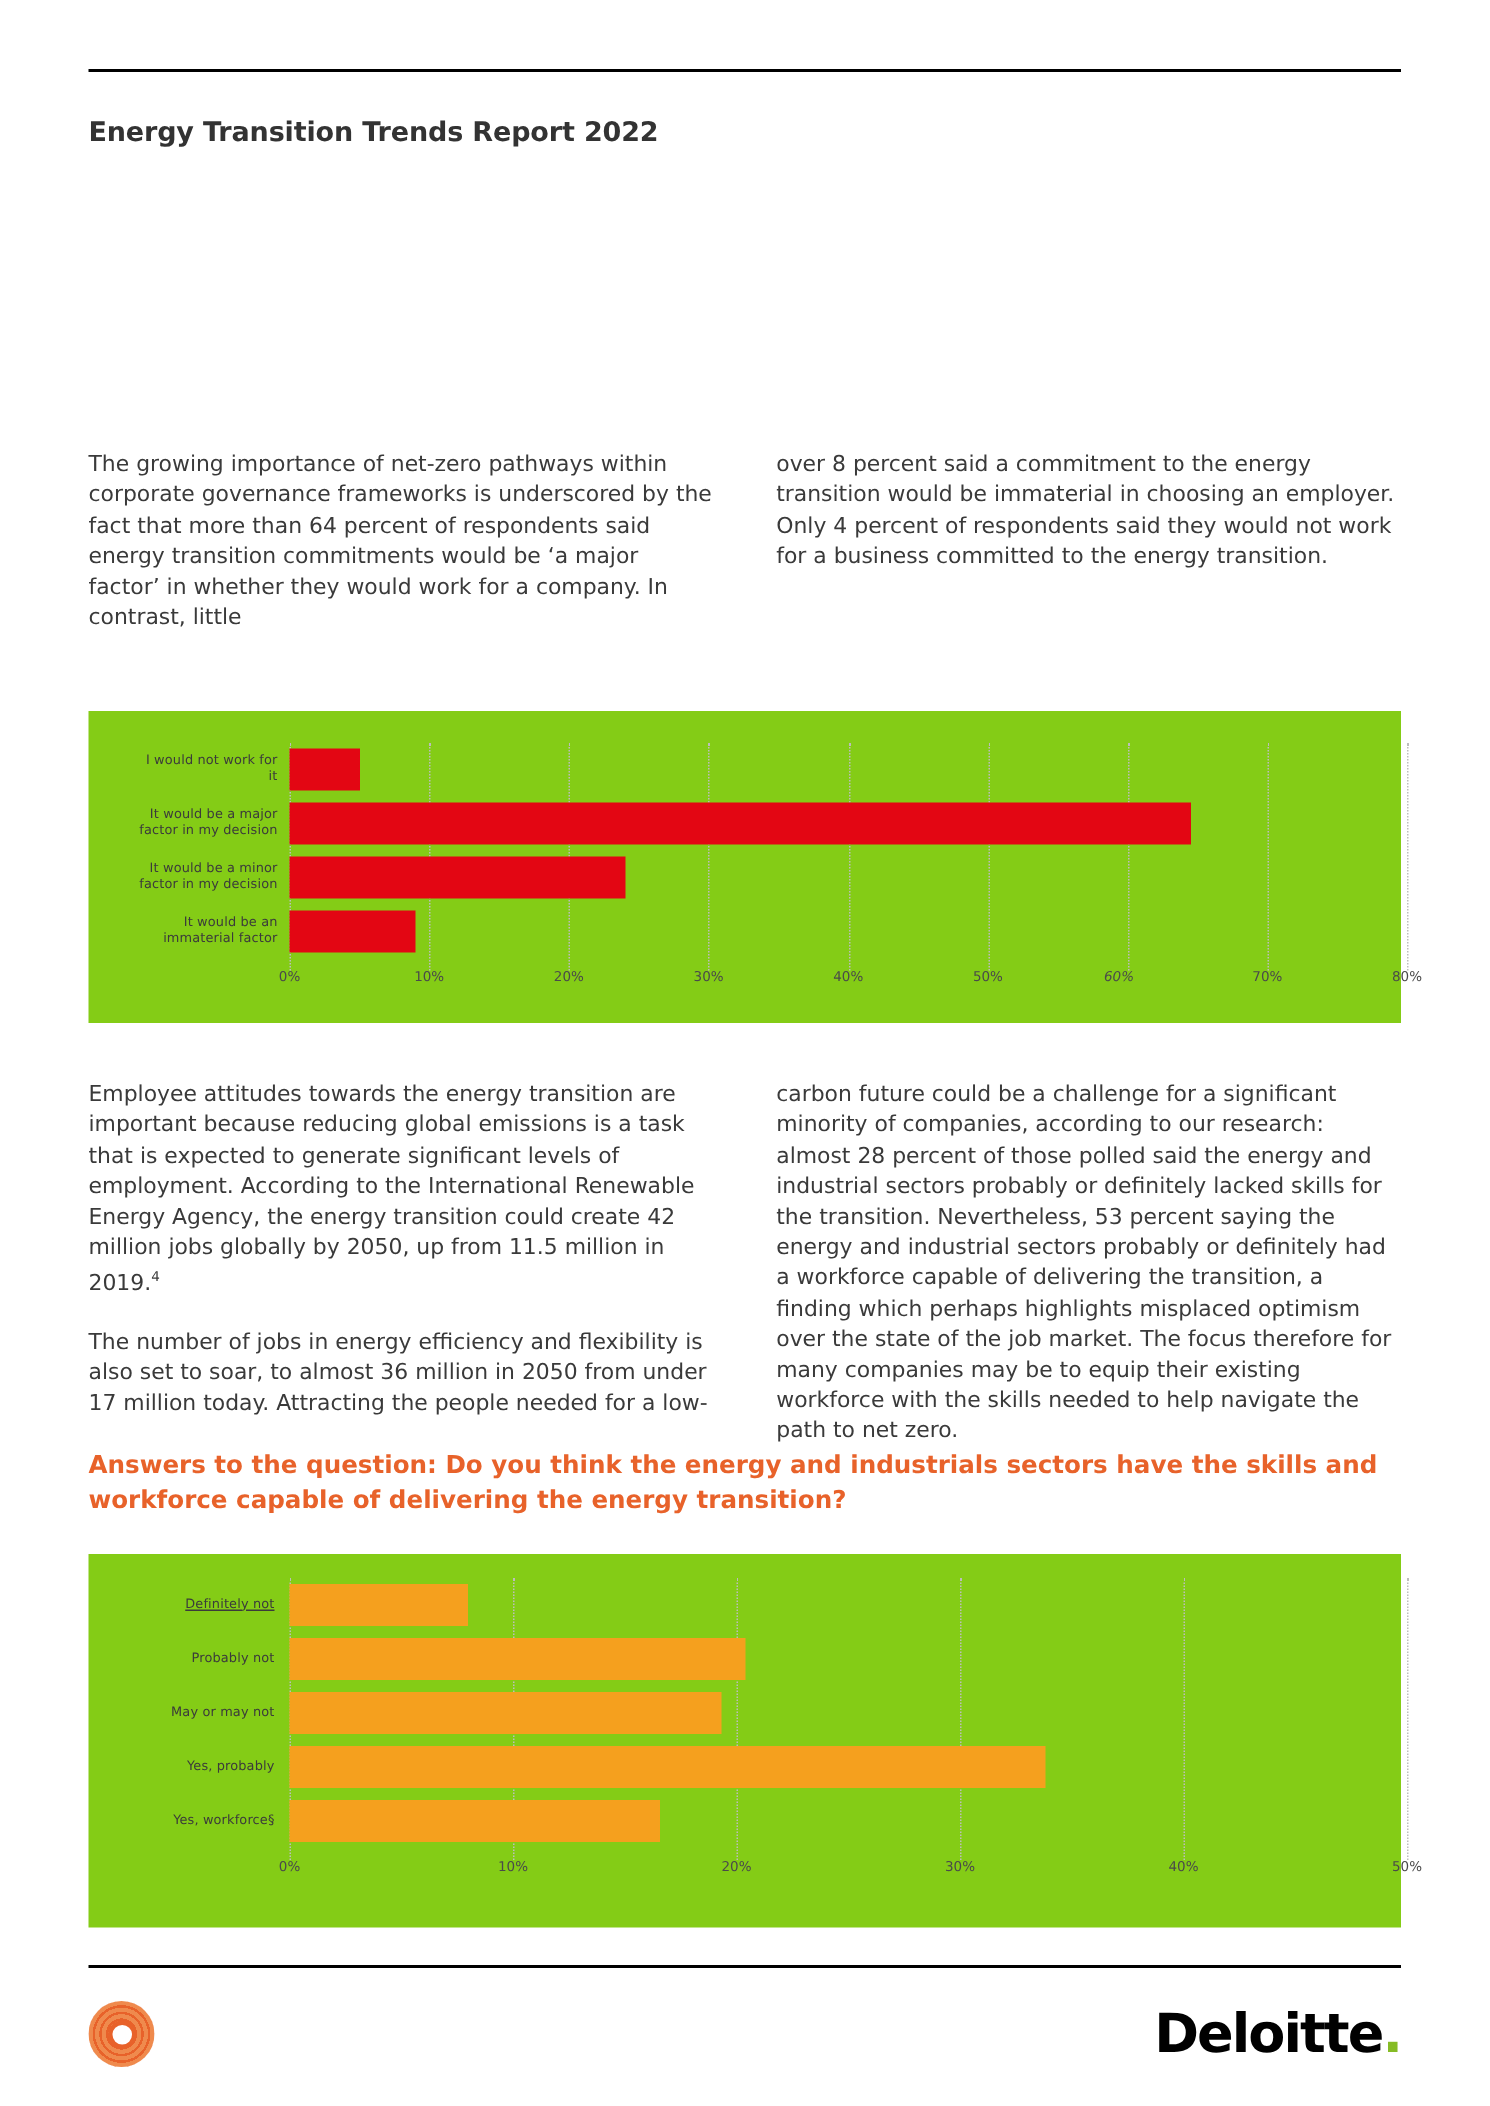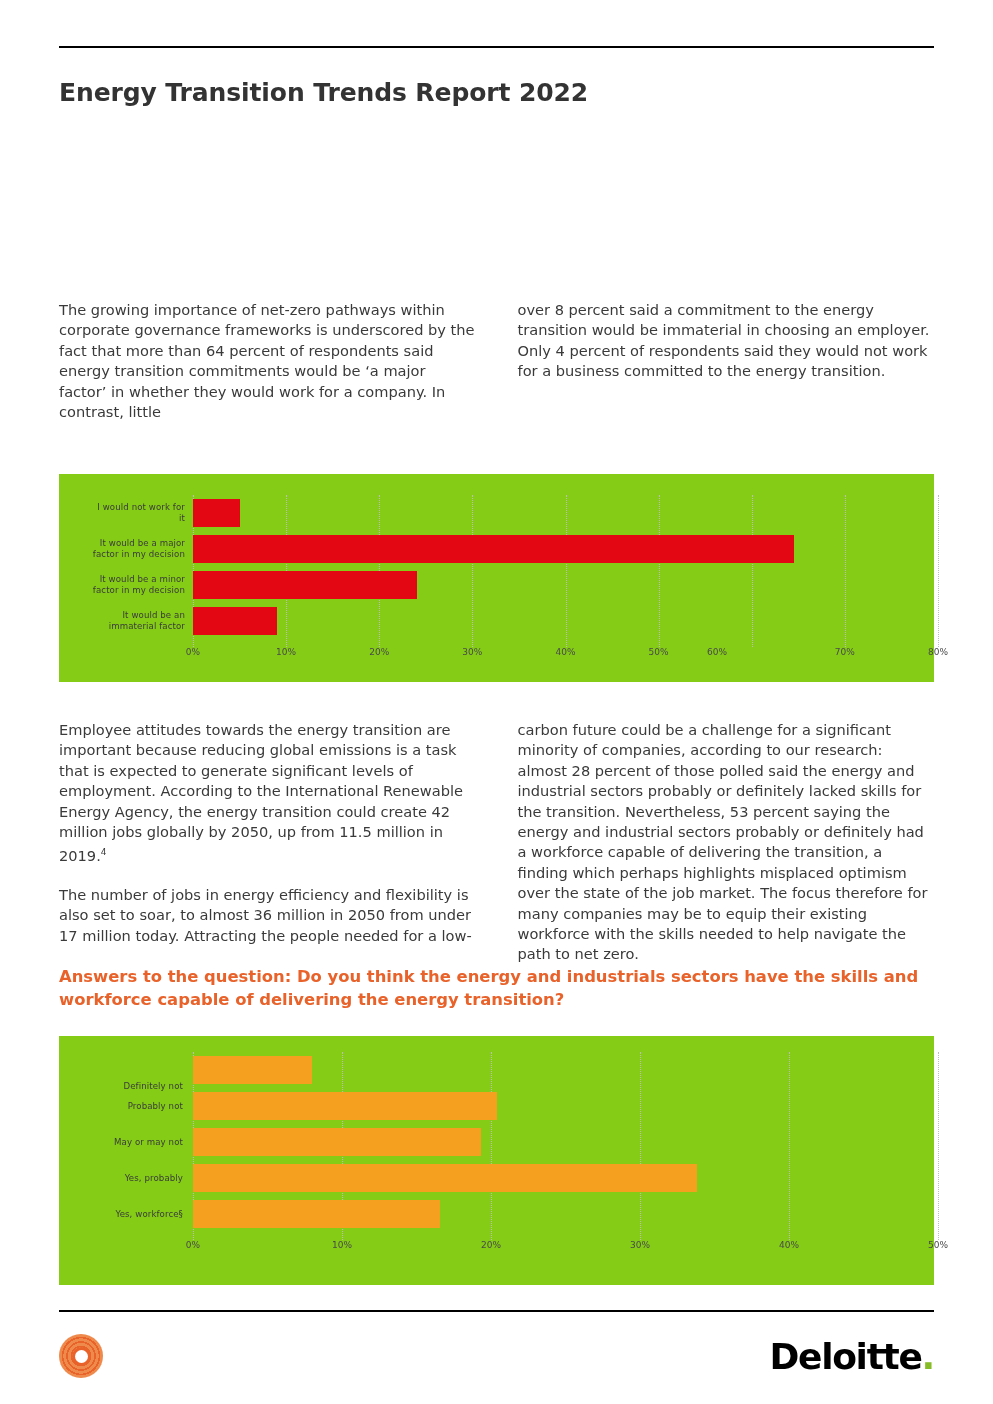--- a/index.html
+++ b/index.html
@@ -35,21 +35,21 @@
   .header {
     position: absolute;
     top: 78px;
     left: 59px;
     right: 59px;
     display: flex;
     justify-content: space-between;
     align-items: baseline;
   }
   .header-title {
-    font-size: 25px;
+    font-size: 18px;
     font-weight: bold;
     color: #333333;
     letter-spacing: -0.1px;
   }
   .header-section {
     font-size: 18.5px;
     font-weight: bold;
     color: #e8622a;
     letter-spacing: -0.1px;
   }
@@ -261,21 +261,21 @@
             <div class="bar" style="width: 83.8125px; background: rgb(227, 6, 19);"></div>
           </div>
           <div class="cat-label" style="right: 753px; left: -104px; width: 96px; top: 114px; height: 24px; display: flex; align-items: center; justify-content: flex-end;">It would be an immaterial factor</div>
         </div>
         <div class="xtick" style="left: 134px; top: 173px;">0%</div>
         <div class="xtick" style="left: 227.125px; top: 173px;">10%</div>
         <div class="xtick" style="left: 320.25px; top: 173px;">20%</div>
         <div class="xtick" style="left: 413.375px; top: 173px;">30%</div>
         <div class="xtick" style="left: 506.5px; top: 173px;">40%</div>
         <div class="xtick" style="left: 599.625px; top: 173px;">50%</div>
-        <div class="xtick" style="left: 658px; top: 173px;">60%</div>
+        <div class="xtick" style="left: 687px; top: 173px; font-style: italic;">60%</div>
         <div class="xtick" style="left: 785.875px; top: 173px;">70%</div>
         <div class="xtick" style="left: 879px; top: 173px;">80%</div>
       </div>
   </div>
 
   <div class="cols cols-2">
     <div class="col">
       <p><span>Employee attitudes towards the energy transition are important because reducing global emissions is a task that is expected to generate significant levels of employment. According to the International Renewable Energy Agency, the energy transition could create 42 million jobs globally by 2050, up from 11.5 million in 2019.</span><sup>4</sup></p>
       <p>The number of jobs in energy efficiency and flexibility is also set to soar, to almost 36 million in 2050 from under 17 million today. Attracting the people needed for a low-</p>
     </div>
@@ -293,21 +293,21 @@
             <div class="gridline" style="left: 0px;"></div>
             <div class="gridline" style="left: 149px;"></div>
             <div class="gridline" style="left: 298px;"></div>
             <div class="gridline" style="left: 447px;"></div>
             <div class="gridline" style="left: 596px;"></div>
             <div class="gridline" style="left: 745px;"></div>
           </div>
           <div class="bar-row" style="top: 4px; height: 28px;">
             <div class="bar" style="width: 119.2px; background: rgb(245, 160, 30);"></div>
           </div>
-          <div class="cat-label" style="right: 755px; left: -106px; width: 96px; top: 22px; height: 24px; display: flex; align-items: center; justify-content: flex-end;">Definitely not</div>
+          <div class="cat-label" style="right: 755px; left: -106px; width: 96px; top: 6px; height: 24px; display: flex; align-items: center; justify-content: flex-end; text-decoration: underline;">Definitely not</div>
           <div class="bar-row" style="top: 40px; height: 28px;">
             <div class="bar" style="width: 303.96px; background: rgb(245, 160, 30);"></div>
           </div>
           <div class="cat-label" style="right: 755px; left: -106px; width: 96px; top: 42px; height: 24px; display: flex; align-items: center; justify-content: flex-end;">Probably not</div>
           <div class="bar-row" style="top: 76px; height: 28px;">
             <div class="bar" style="width: 287.57px; background: rgb(245, 160, 30);"></div>
           </div>
           <div class="cat-label" style="right: 755px; left: -106px; width: 96px; top: 78px; height: 24px; display: flex; align-items: center; justify-content: flex-end;">May or may not</div>
           <div class="bar-row" style="top: 112px; height: 28px;">
             <div class="bar" style="width: 503.62px; background: rgb(245, 160, 30);"></div>

